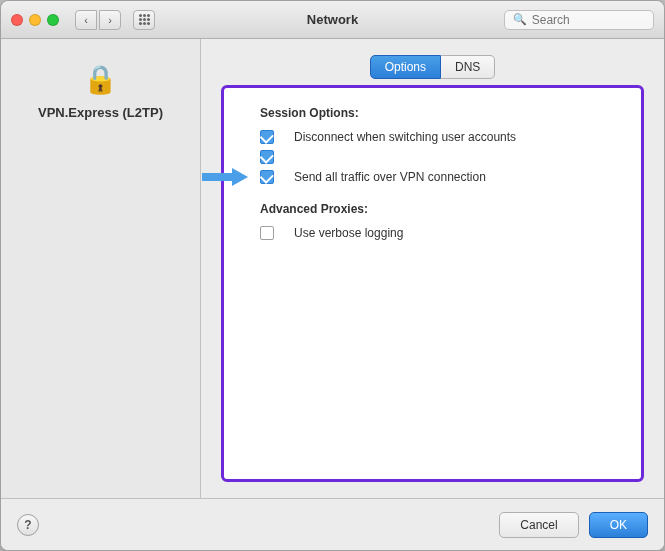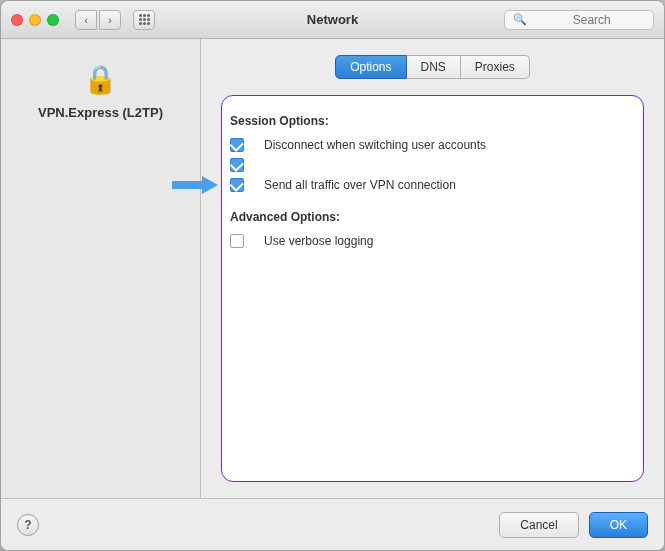--- a/index.html
+++ b/index.html
@@ -135,21 +135,20 @@
       font-size: 11px;
     }
 
     .search-input {
       border: none;
       background: transparent;
       outline: none;
       font-size: 12px;
       color: #999;
       width: 100%;
-      margin-left: 41px;
     }
 
     
     .content {
       display: flex;
       flex: 1;
       overflow: hidden;
     }
 
     
@@ -189,21 +188,21 @@
       display: flex;
       flex-direction: column;
       padding: 16px 20px;
       background: #ececec;
     }
 
     
     .tabs {
       display: flex;
       justify-content: center;
-      margin-bottom: 16px;
+      margin-bottom: 6px;
       gap: 0;
     }
 
     .tab {
       padding: 4px 14px;
       font-size: 12px;
       border: 1px solid #b0b0b0;
       cursor: pointer;
       background: linear-gradient(to bottom, #f8f8f8, #e8e8e8);
       color: #333;
@@ -223,23 +222,23 @@
 
     .tab.active {
       background: linear-gradient(to bottom, #4a9fe8, #2c7fd8);
       color: white;
       border-color: #2060b8;
     }
 
     
     .options-content {
       background: white;
-      border: 1px solid #6d28d9;
-      border-radius: 12px;
-      padding: 18px 8px;
+      border: 3px solid #6d28d9;
+      border-radius: 6px;
+      padding: 18px 36px;
       flex: 1;
       position: relative;
     }
 
     .section-label {
       font-size: 12px;
       font-weight: 600;
       color: #333;
       margin-bottom: 10px;
     }
@@ -393,21 +392,20 @@
         <span class="lock-icon">🔒</span>
       </div>
       <div class="vpn-name">VPN.Express (L2TP)</div>
     </div>
 
     <div class="main-panel">
 
       <div class="tabs">
         <div class="tab active">Options</div>
         <div class="tab">DNS</div>
-        <div class="tab">Proxies</div>
       </div>
 
       <div class="options-content">
 
         <div class="section-label">Session Options:</div>
 
         <div class="checkbox-row">
           <div class="checkbox checked"></div>
           <span class="checkbox-label">Disconnect when switching user accounts</span>
         </div>
@@ -428,21 +426,21 @@
           ">
             <svg width="46" height="22" viewBox="0 0 46 22">
               <polygon points="0,7 30,7 30,2 46,11 30,20 30,15 0,15" fill="#4a9fe8"></polygon>
             </svg>
           </div>
           <div class="checkbox checked"></div>
           <span class="checkbox-label">Send all traffic over VPN connection</span>
         </div>
 
         <div class="advanced-section">
-          <div class="section-label">Advanced Options:</div>
+          <div class="section-label">Advanced Proxies:</div>
           <div class="checkbox-row">
             <div class="checkbox"></div>
             <span class="checkbox-label">Use verbose logging</span>
           </div>
         </div>
 
       </div>
 
     </div>
   </div>

